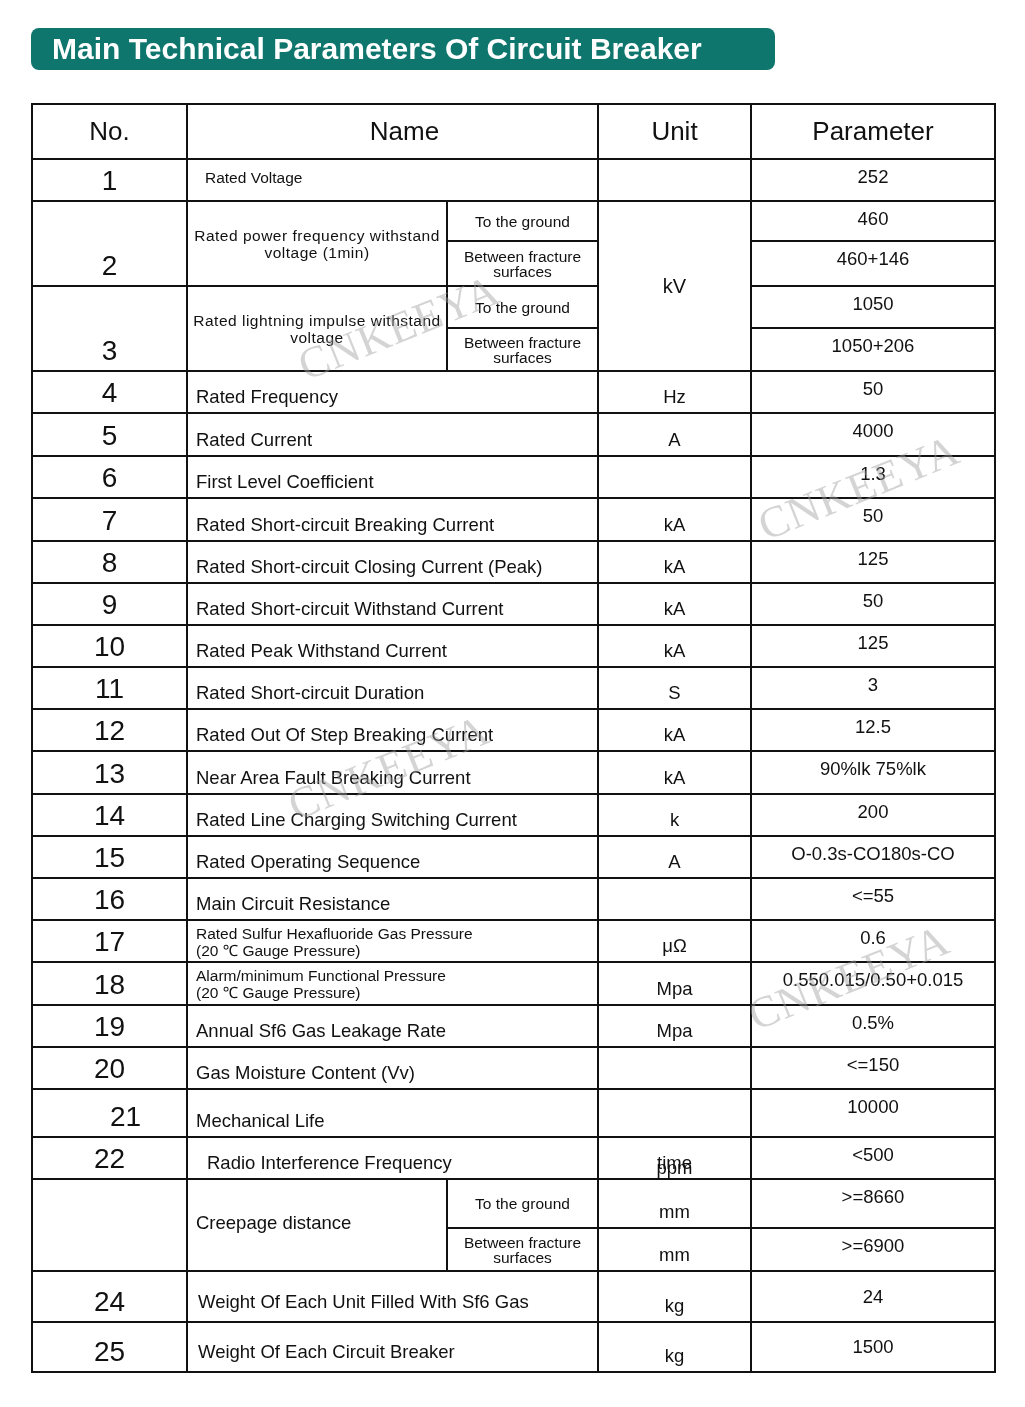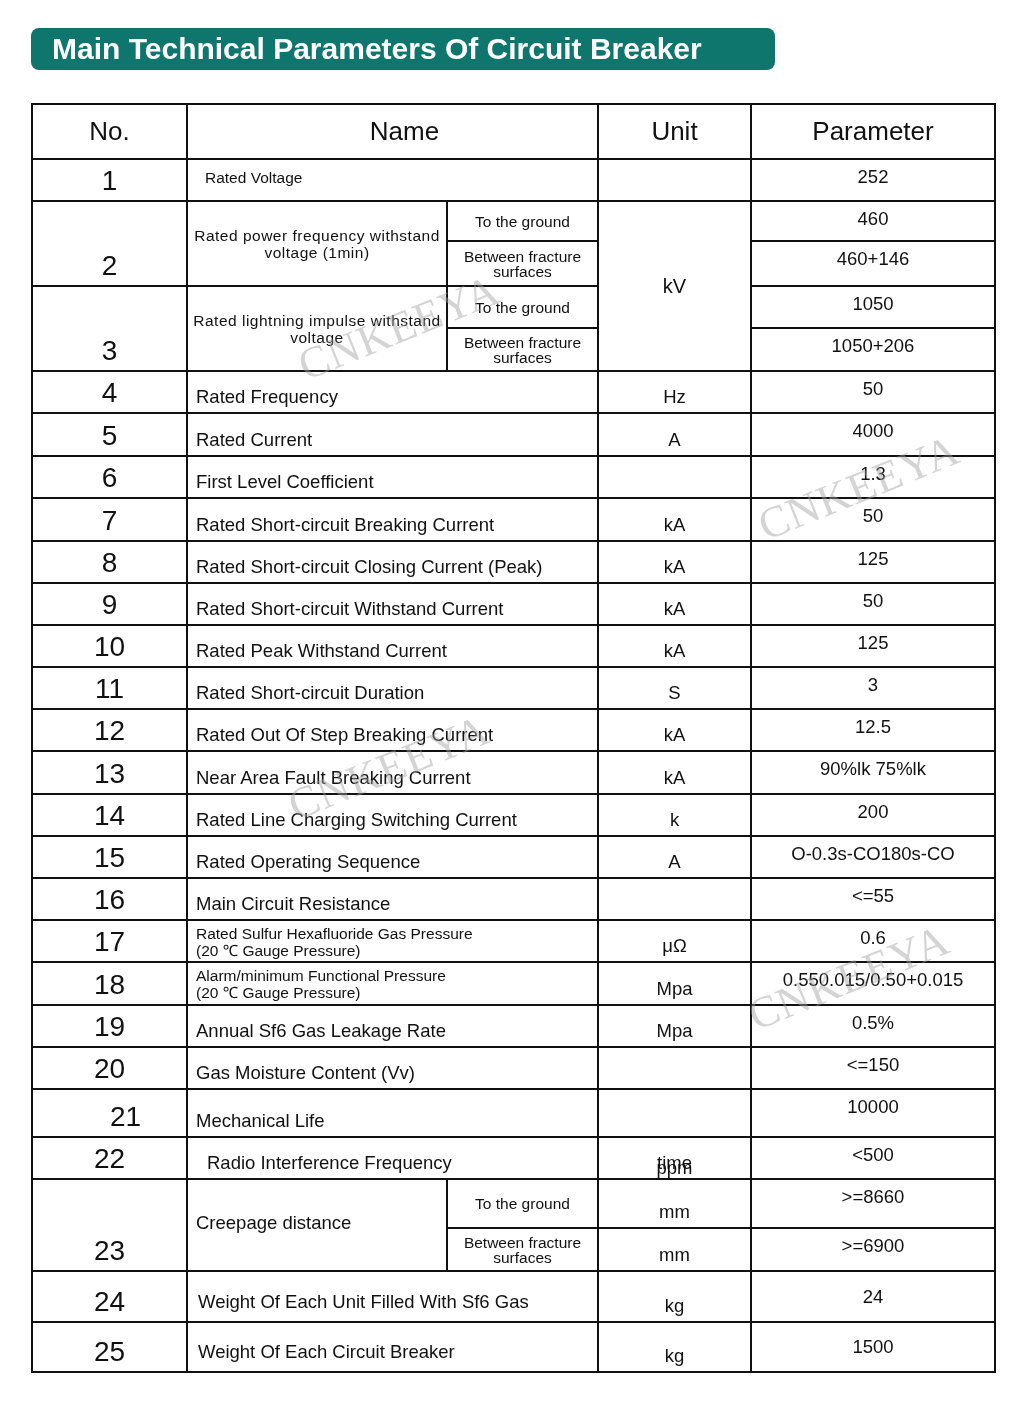--- a/index.html
+++ b/index.html
@@ -352,23 +352,20 @@
     </div>
     <div class="cell name l" style="left: 168px; top: 1035px; width: 386px; height: 40px;">
       <span>Radio Interference Frequency</span>
     </div>
     <div class="cell unit" style="left: 568px; top: 1035px; width: 151px; height: 40px;">
       <span>time</span>
     </div>
     <div class="cell param" style="left: 721px; top: 1035px; width: 242px; height: 40px;">
       <span>&lt;500</span>
     </div>
-    <div class="cell no" style="left: 2px; top: 1077px; width: 153px; height: 90px;">
-      <span>23</span>
-    </div>
     <div class="cell name l" style="left: 157px; top: 1077px; width: 258px; height: 90px; align-items: center; font-size: 18.5px;">
       <span>Creepage distance</span>
     </div>
     <div class="cell sub" style="left: 417px; top: 1077px; width: 149px; height: 47px;">
       <span>To the ground</span>
     </div>
     <div class="cell sub" style="left: 417px; top: 1126px; width: 149px; height: 41px;">
       <span>Between fracture surfaces</span>
     </div>
     <div class="cell unit" style="left: 568px; top: 1077px; width: 151px; height: 47px;">

